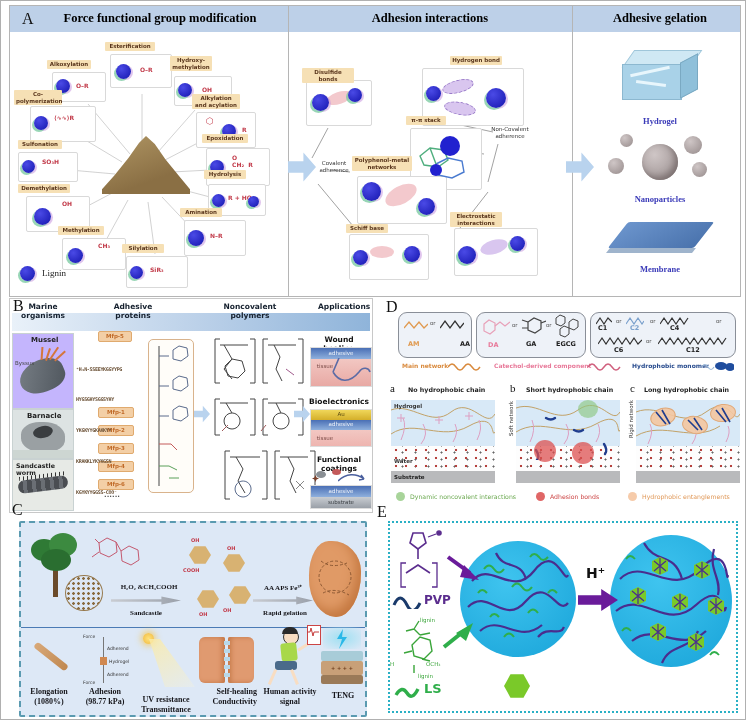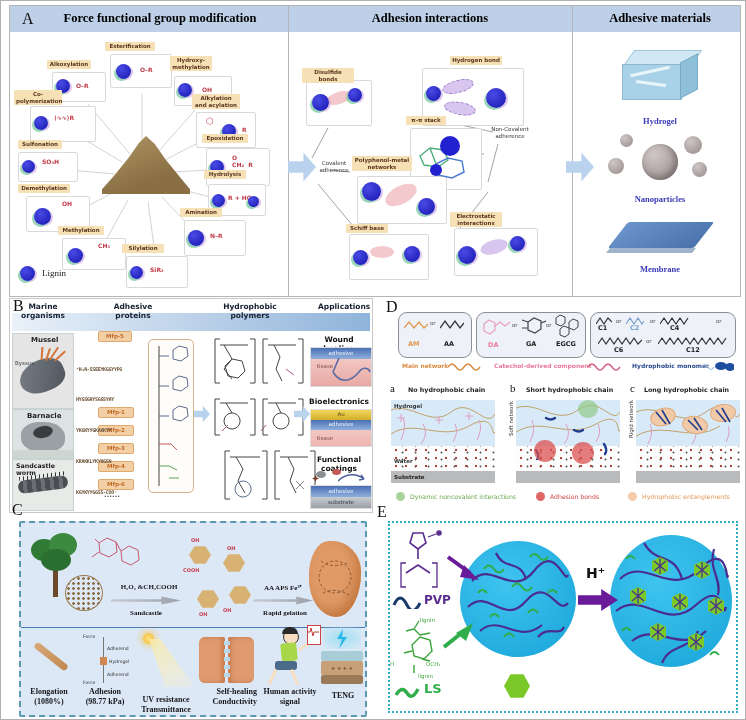--- a/index.html
+++ b/index.html
@@ -63,21 +63,21 @@
 
 <div class="root">
 
   <div class="ab" style="left:8px;top:4px;width:730px;height:290px;border:1px solid #b5b5b5;">
     <div class="ahdr" style="left:0;width:730px;"></div>
     <div class="ab" style="left:278px;top:0;width:1px;height:290px;background:#b5b5b5;"></div>
     <div class="ab" style="left:562px;top:0;width:1px;height:290px;background:#b5b5b5;"></div>
     <div class="ab panelLetter" style="left:12px;top:4px;">A</div>
     <div class="ab" style="left:30px;top:5px;width:240px;text-align:center;font:700 12.5px 'Liberation Serif',serif;">Force functional group modification</div>
     <div class="ab" style="left:300px;top:5px;width:240px;text-align:center;font:700 12.5px 'Liberation Serif',serif;">Adhesion interactions</div>
-    <div class="ab" style="left:570px;top:5px;width:160px;text-align:center;font:700 12.5px 'Liberation Serif',serif;">Adhesive materials</div>
+    <div class="ab" style="left:570px;top:5px;width:160px;text-align:center;font:700 12.5px 'Liberation Serif',serif;">Adhesive gelation</div>
 
     <svg class="ab" style="left:0;top:26px;z-index:1;" width="278" height="264" viewBox="0 0 278 264">
       <g stroke="#c7c7c7" stroke-width="0.8">
         <line x1="132" y1="128" x2="132" y2="62"></line>
           <line x1="120" y1="122" x2="78" y2="72"></line>
         <line x1="148" y1="120" x2="185" y2="78"></line>
           <line x1="112" y1="130" x2="62" y2="100"></line>
         <line x1="155" y1="128" x2="205" y2="102"></line>
           <line x1="105" y1="142" x2="60" y2="138"></line>
         <line x1="162" y1="140" x2="200" y2="138"></line>
@@ -245,24 +245,24 @@
       <div class="ab" style="left:0px;top:30px;width:86px;height:5px;background:#9fb4cc;transform:skewX(-38deg);"></div>
     </div>
     <div class="matlbl" style="left:600px;top:258px;width:100px;">Membrane</div>
   </div>
 
   <div class="ab" style="left:8px;top:297px;width:362px;height:213px;border:1px solid #c8c8c8;">
     <div class="ab panelLetter" style="left:3px;top:-2px;">B</div>
     <div class="bhdr" style="left:2px;top:14px;width:358px;"></div>
     <div class="bh" style="left:2px;width:62px;">Marine organisms</div>
     <div class="bh" style="left:88px;width:70px;">Adhesive proteins</div>
-    <div class="bh" style="left:200px;width:80px;">Hydrophobic polymers</div>
+    <div class="bh" style="left:200px;width:80px;">Noncovalent polymers</div>
     <div class="bh" style="left:308px;width:50px;">Applications</div>
 
-    <div class="orgcard" style="left:2px;top:34px;width:60px;height:74px;background:#e5e5e5;">
+    <div class="orgcard" style="left:2px;top:34px;width:60px;height:74px;background:#c4b5fd;">
       <div class="orgname" style="left:18px;top:2px;">Mussel</div>
       <div class="ab" style="left:6px;top:26px;width:46px;height:32px;background:linear-gradient(120deg,#787f86,#4e555c);border-radius:60% 50% 45% 55%;transform:rotate(-22deg);"></div>
       <div class="ab" style="left:34px;top:14px;width:2px;height:13px;background:#d4763b;transform:rotate(18deg);"></div>
       <div class="ab" style="left:40px;top:12px;width:2px;height:15px;background:#d4763b;transform:rotate(34deg);"></div>
       <div class="ab" style="left:28px;top:13px;width:2px;height:13px;background:#d4763b;transform:rotate(4deg);"></div>
       <div class="ab" style="left:46px;top:15px;width:2px;height:14px;background:#d4763b;transform:rotate(48deg);"></div>
       <div class="orgname" style="left:2px;top:26px;font-weight:400;font-size:5.5px;color:#444;">Byssus</div>
     </div>
     <div class="orgcard" style="left:2px;top:110px;width:60px;height:48px;background:#dde3e3;">
       <div class="orgname" style="left:14px;top:2px;">Barnacle</div>
@@ -477,21 +477,21 @@
 
     <div class="dbox" style="left:22px;top:14px;width:72px;height:44px;"></div>
     <svg class="ab" style="left:28px;top:22px;z-index:3;" width="24" height="10" viewBox="0 0 24 10">
         <polyline points="0,8 5,2 10,8 15,2 20,8 24,4" fill="none" stroke="#e09a50" stroke-width="1.3"></polyline>
       </svg>
     <div class="or" style="left:54px;top:22px;">or</div>
     <svg class="ab" style="left:64px;top:20px;z-index:3;" width="24" height="12" viewBox="0 0 24 12">
         <polyline points="0,10 5,3 10,10 15,3 20,10 24,5" fill="none" stroke="#333" stroke-width="1.3"></polyline>
       </svg>
     <div class="mono" style="left:32px;top:42px;color:#e09a50;">AM</div>
-    <div class="mono" style="left:68px;top:42px;color:#222;">AA</div>
+    <div class="mono" style="left:84px;top:42px;color:#222;">AA</div>
 
     <div class="dbox" style="left:100px;top:14px;width:108px;height:44px;"></div>
     <svg class="ab" style="left:104px;top:18px;z-index:3;" width="30" height="22" viewBox="0 0 30 22">
         <g fill="none" stroke="#e8a0b8" stroke-width="1.2">
           <path d="M4,8 l5,-4 6,3 0,7 -5,4 -6,-3 Z"></path>
           <polyline points="15,10 20,6 25,10 30,6"></polyline>
         </g>
       </svg>
     <div class="or" style="left:136px;top:24px;">or</div>
     <svg class="ab" style="left:144px;top:16px;z-index:3;" width="26" height="24" viewBox="0 0 26 24">

